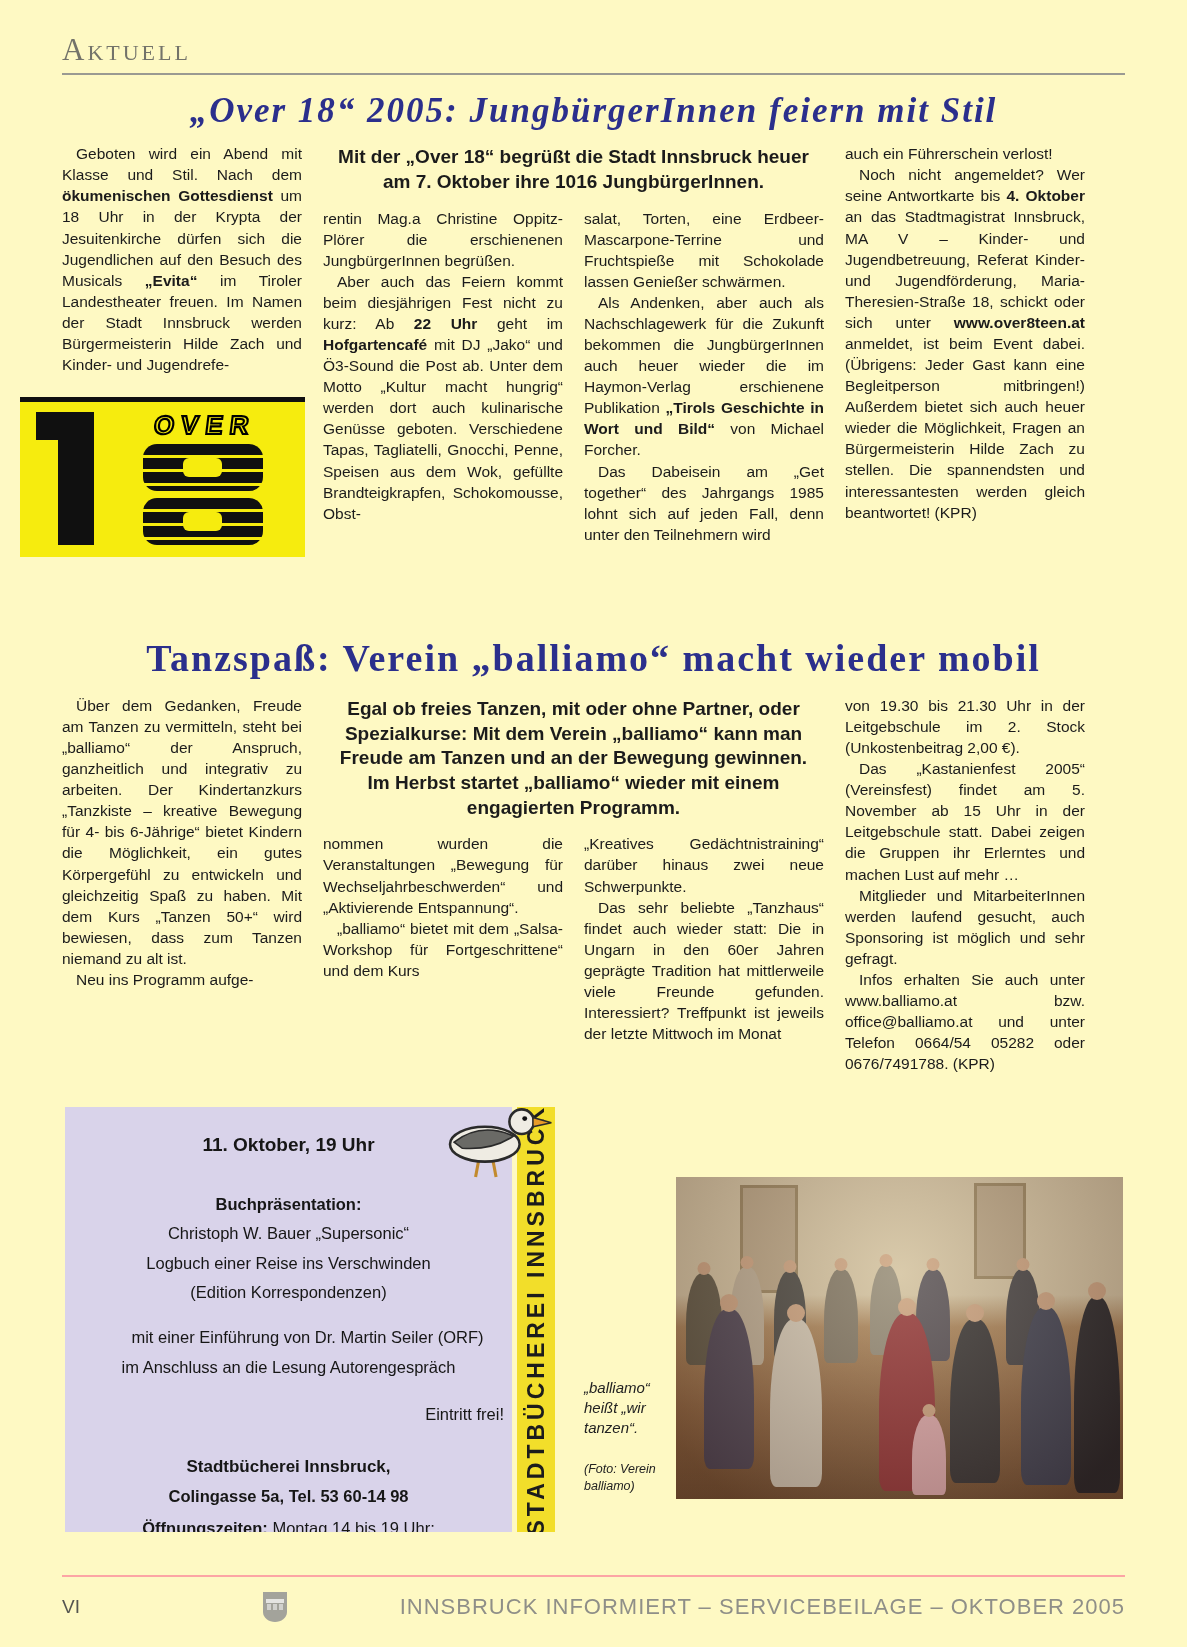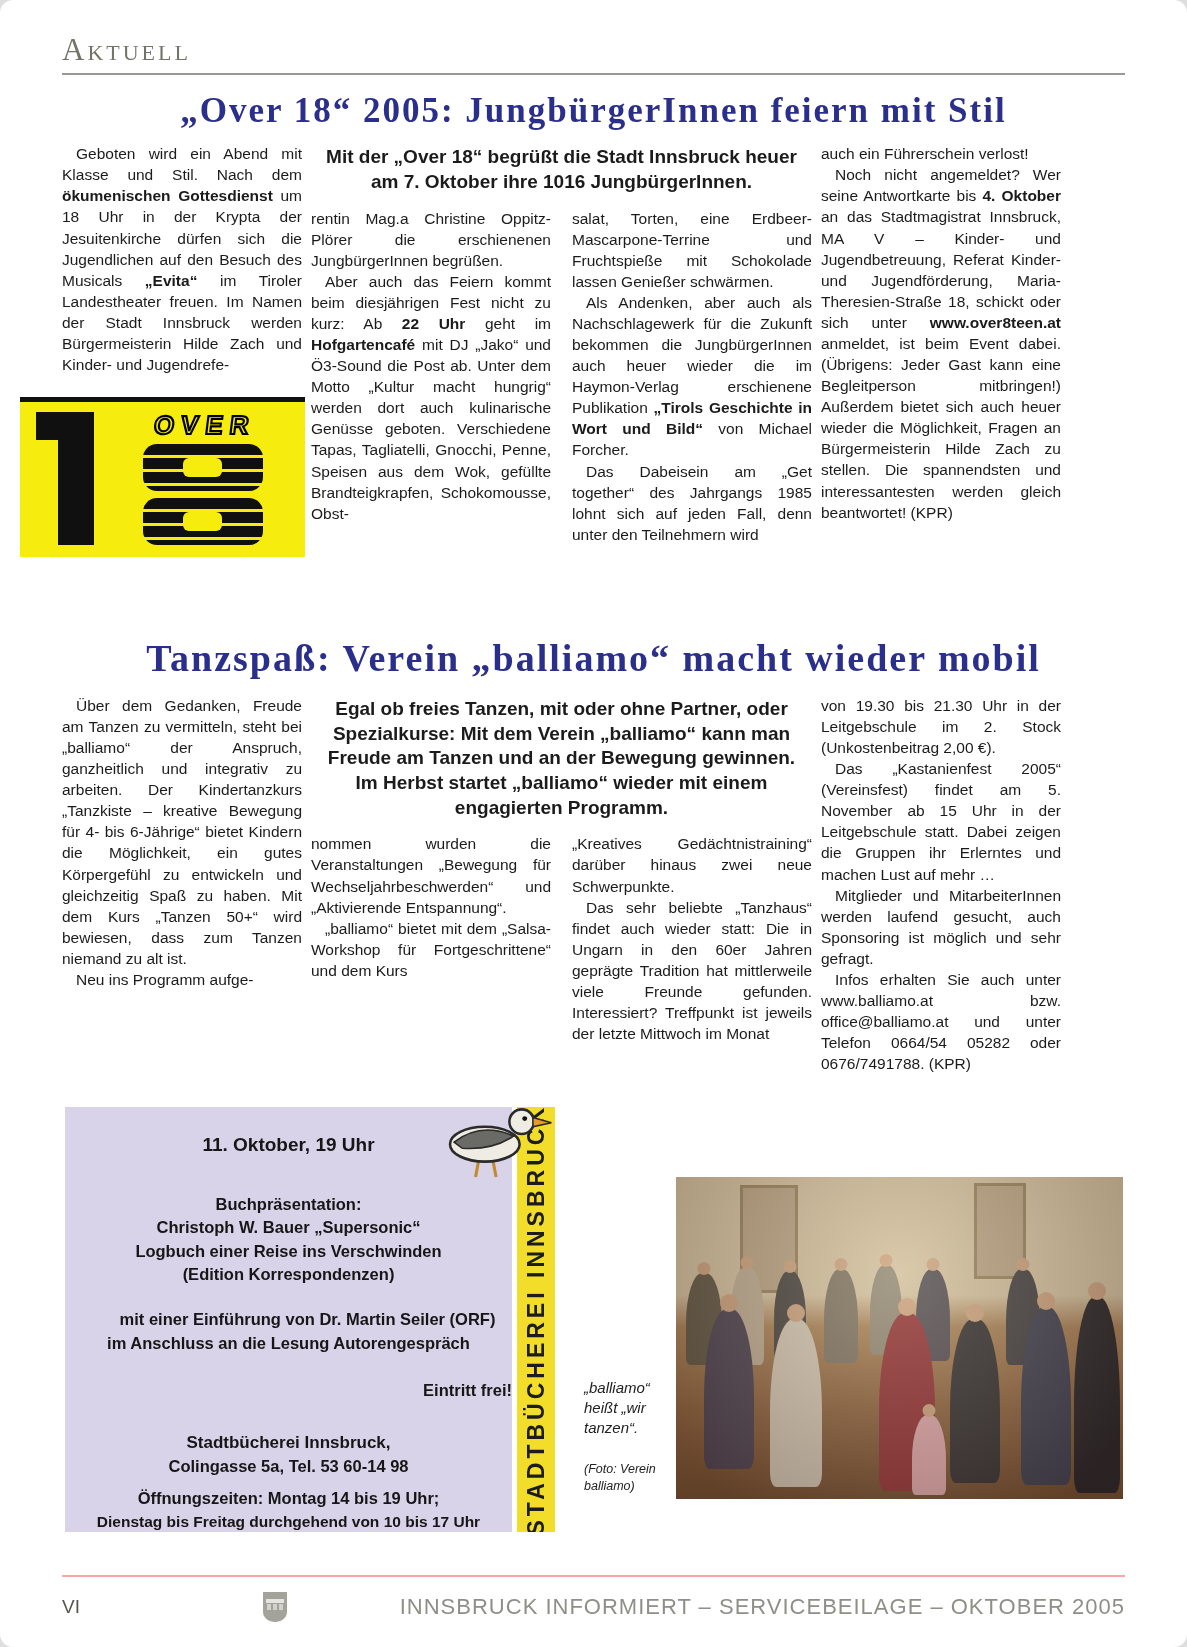--- a/index.html
+++ b/index.html
@@ -1,30 +1,30 @@
 <!DOCTYPE html>
 <html><head>
 <meta charset="utf-8">
 <title>Innsbruck Informiert – Servicebeilage</title>
 <style>
   html,body{margin:0;padding:0;background:#dedede;}
-  .page{position:relative;width:1187px;height:1647px;margin:0 auto;background:#ffffff;
+  .page{position:relative;width:1187px;height:1647px;margin:0 auto;background:#fef9c3;
         font-family:"Liberation Sans",sans-serif;color:#1b1b1b;box-sizing:border-box;
-        padding:34px 62px 0 62px;overflow:hidden;border-radius:13px;}
+        padding:34px 62px 0 62px;overflow:hidden;}
   
   .kicker{font-family:"Liberation Serif",serif;font-variant:small-caps;font-size:31px;
           letter-spacing:3px;color:#73736a;line-height:1;}
   .kicker-rule{border:none;border-top:2px solid #9a9a92;margin:8px 0 0 0;}
   
   .headline{font-family:"Liberation Serif",serif;font-weight:700;color:#2b2f8c;
             text-align:center;letter-spacing:2px;line-height:1.15;}
-  .h1a{font-size:35px;margin:16px 10px 12px 10px;}
+  .h1a{font-size:35px;margin:16px 10px 12px 10px;font-style:italic;}
   .h2a{font-size:38px;margin:24px 10px 14px 10px;}
   
-  .cols{display:grid;grid-template-columns:240px 501px 240px;column-gap:9px;margin-right:auto;}
+  .cols{display:grid;grid-template-columns:240px 501px 240px;column-gap:21px;margin-right:auto;}
   .a1{min-height:470px;}
   .a2{min-height:400px;}
   .body-col p{margin:0;text-align:justify;font-size:15.5px;line-height:1.36;text-indent:14px;}
   .body-col p.cont{text-indent:0;}
   .lead{font-weight:700;text-align:center;font-size:19px;line-height:1.3;margin:2px 4px 13px 4px;}
   .mid-cols{display:grid;grid-template-columns:240px 240px;column-gap:21px;}
   
   .logo18{display:flex;align-items:stretch;width:285px;height:160px;margin:22px 0 0 -42px;
           background:#f6ec0e;border-top:5px solid #101010;box-sizing:border-box;
           padding:10px 16px 12px 16px;}
@@ -35,21 +35,21 @@
   .logo-over{font-weight:900;font-size:26px;letter-spacing:7px;color:#f6ec0e;
              -webkit-text-stroke:2.2px #000;transform:skewX(-7deg);line-height:1;margin:0 0 6px 4px;}
   .logo-eight{width:120px;flex:1;display:flex;flex-direction:column;gap:7px;}
   .e-block{flex:1;position:relative;border-radius:14px;overflow:hidden;
            background:repeating-linear-gradient(180deg,#101010 0 11px,#f6ec0e 11px 14px);}
   .e-hole{position:absolute;left:34%;right:34%;top:30%;bottom:30%;background:#f6ec0e;border-radius:6px;}
   
   .bottom{position:relative;height:440px;margin-top:12px;}
   .book-box{position:absolute;left:3px;top:0;width:447px;height:425px;background:#d9d3ea;
             text-align:center;font-size:16.5px;line-height:1.3;color:#161616;overflow:hidden;}
-  .book-box p{margin:0;font-weight:bold;}
+  .book-box p{margin:8px;}
   .bb-date{font-size:19px;margin-top:26px !important;}
   .bb-label{margin-top:36px !important;}
   .bb-line{margin-top:2px !important;}
   .bb-intro{margin-top:24px !important;padding-left:38px;}
   .bb-free{margin-top:26px !important;text-align:right;}
   .bb-name{margin-top:30px !important;font-size:17px;}
   .bb-hours{margin-top:11px !important;}
   .bb-small{font-size:15.5px;margin-top:2px !important;}
   .strip{position:absolute;left:455px;top:0;width:38px;height:425px;background:#f2de2a;
          display:flex;align-items:center;justify-content:center;overflow:hidden;}

